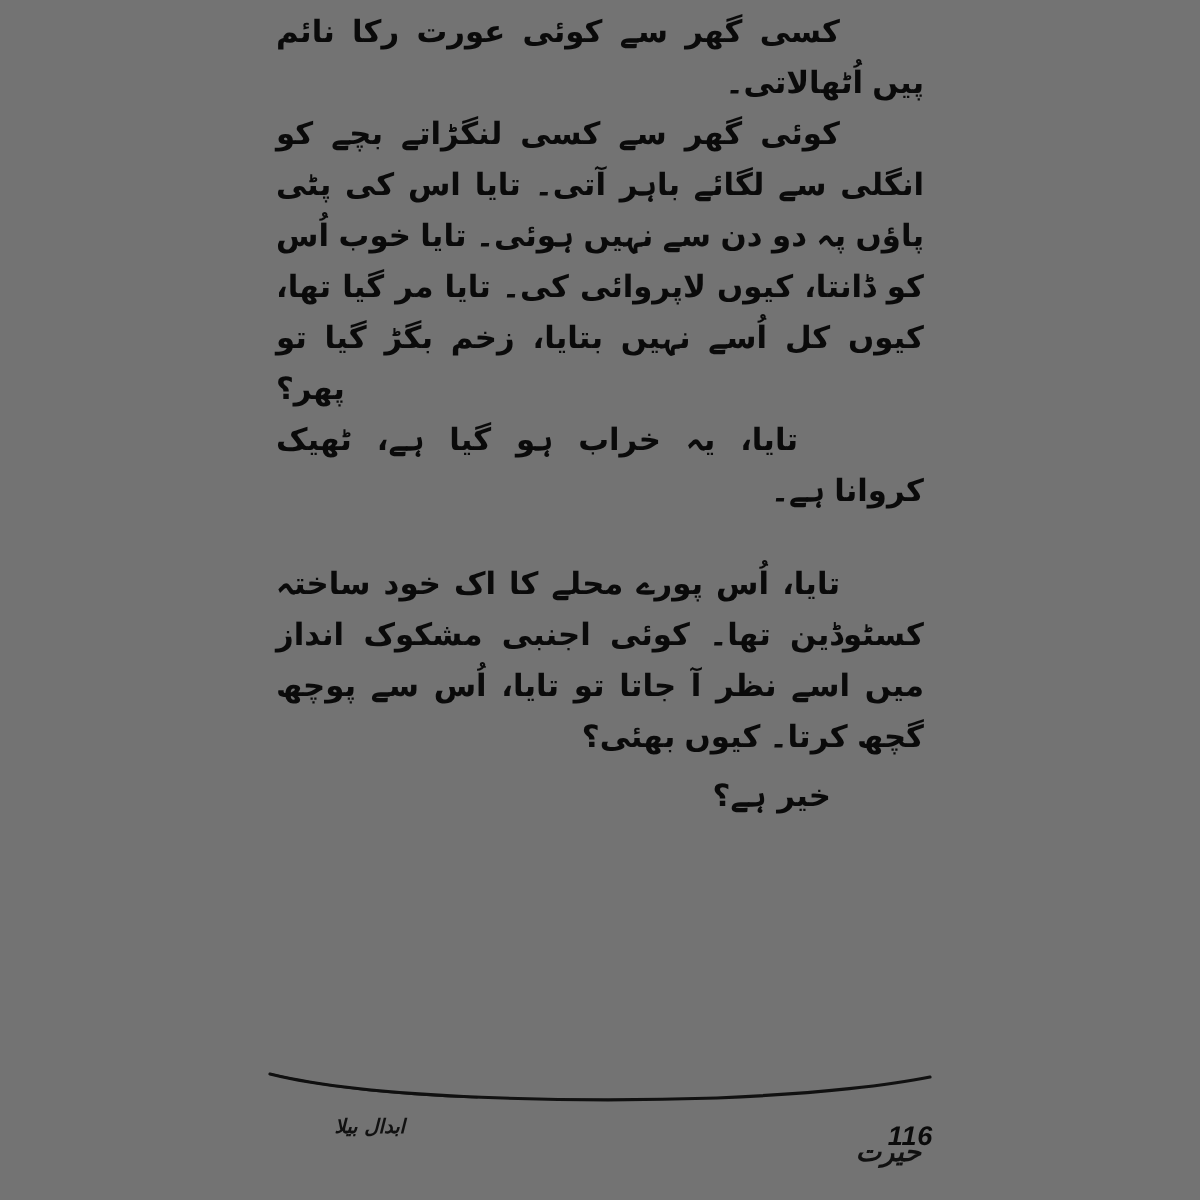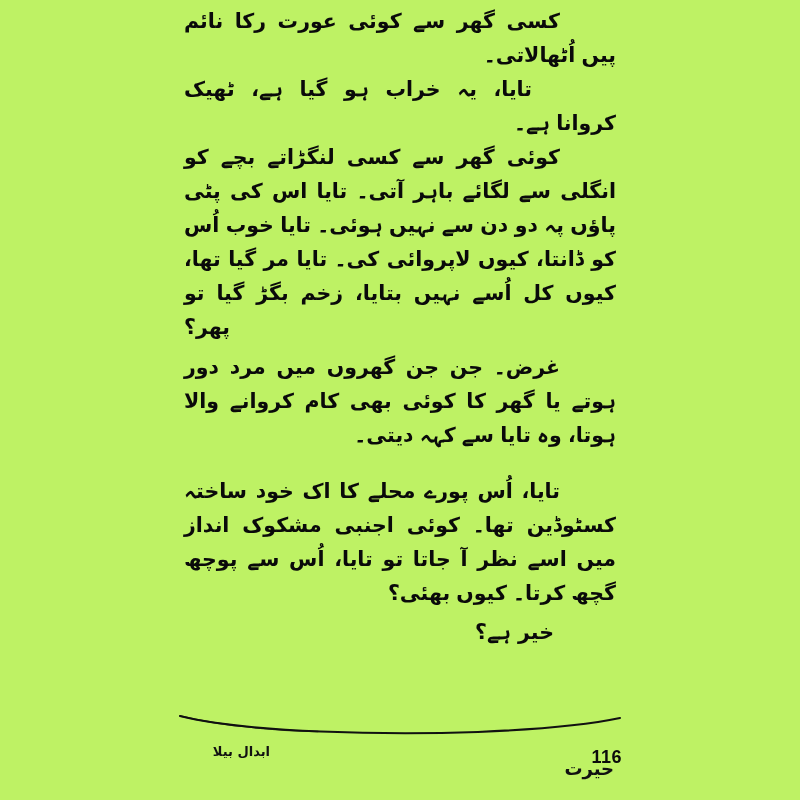--- a/index.html
+++ b/index.html
@@ -13,21 +13,21 @@
     height: 800px;
     overflow: hidden;
     font-family: "DejaVu Sans", sans-serif;
     color: #0d0d0d;
   }
 
   .page {
     position: relative;
     width: 800px;
     height: 800px;
-    background: #bef264;
+    background: #737373;
     box-sizing: border-box;
   }
 
   
   .text-column {
     position: absolute;
     left: 184px;
     top: 4px;
     width: 432px;
     direction: rtl;
@@ -96,20 +96,21 @@
     display: block;
     overflow: visible;
   }
 
   .footer-labels {
     position: absolute;
     left: 178px;
     top: 22px;
     width: 444px;
     height: 40px;
+    font-style: italic;
   }
 
   .footer-author {
     position: absolute;
     right: 352px;
     top: 8px;
     font-size: 13px;
     font-weight: 600;
     direction: rtl;
     color: #111;
@@ -142,27 +143,26 @@
 </style>
 </head>
 <body>
 
 <div class="page">
 
   <div class="text-column">
 
     <p class="para indent last-right">کسی گھر سے کوئی عورت رکا نائم پیں اُٹھالاتی۔</p>
 
+    <p class="para indent">کوئی گھر سے کسی لنگڑاتے بچے کو انگلی سے لگائے باہر آتی۔ تایا اس کی پٹی پاؤں پہ دو دن سے نہیں ہوئی۔ تایا خوب اُس کو ڈانتا، کیوں لاپروائی کی۔ تایا مر گیا تھا، کیوں کل اُسے نہیں بتایا، زخم بگڑ گیا تو پھر؟</p>
+
     <p class="para indent-lg last-right">تایا، یہ خراب ہو گیا ہے، ٹھیک کروانا ہے۔</p>
-
-    <p class="para indent">کوئی گھر سے کسی لنگڑاتے بچے کو انگلی سے لگائے باہر آتی۔ تایا اس کی پٹی پاؤں پہ دو دن سے نہیں ہوئی۔ تایا خوب اُس کو ڈانتا، کیوں لاپروائی کی۔ تایا مر گیا تھا، کیوں کل اُسے نہیں بتایا، زخم بگڑ گیا تو پھر؟</p>
 
     <div class="gap-sm"></div>
 
-    <p class="para indent last-right">غرض۔ جن جن گھروں میں مرد دور ہوتے یا گھر کا کوئی بھی کام کروانے والا ہوتا، وہ تایا سے کہہ دیتی۔</p>
 
     <div class="gap-md"></div>
 
 
     <div class="gap-md"></div>
 
     <p class="para indent last-right">تایا، اُس پورے محلے کا اک خود ساختہ کسٹوڈین تھا۔ کوئی اجنبی مشکوک انداز میں اسے نظر آ جاتا تو تایا، اُس سے پوچھ گچھ کرتا۔ کیوں بھئی؟</p>
 
     <div class="gap-sm"></div>
 

